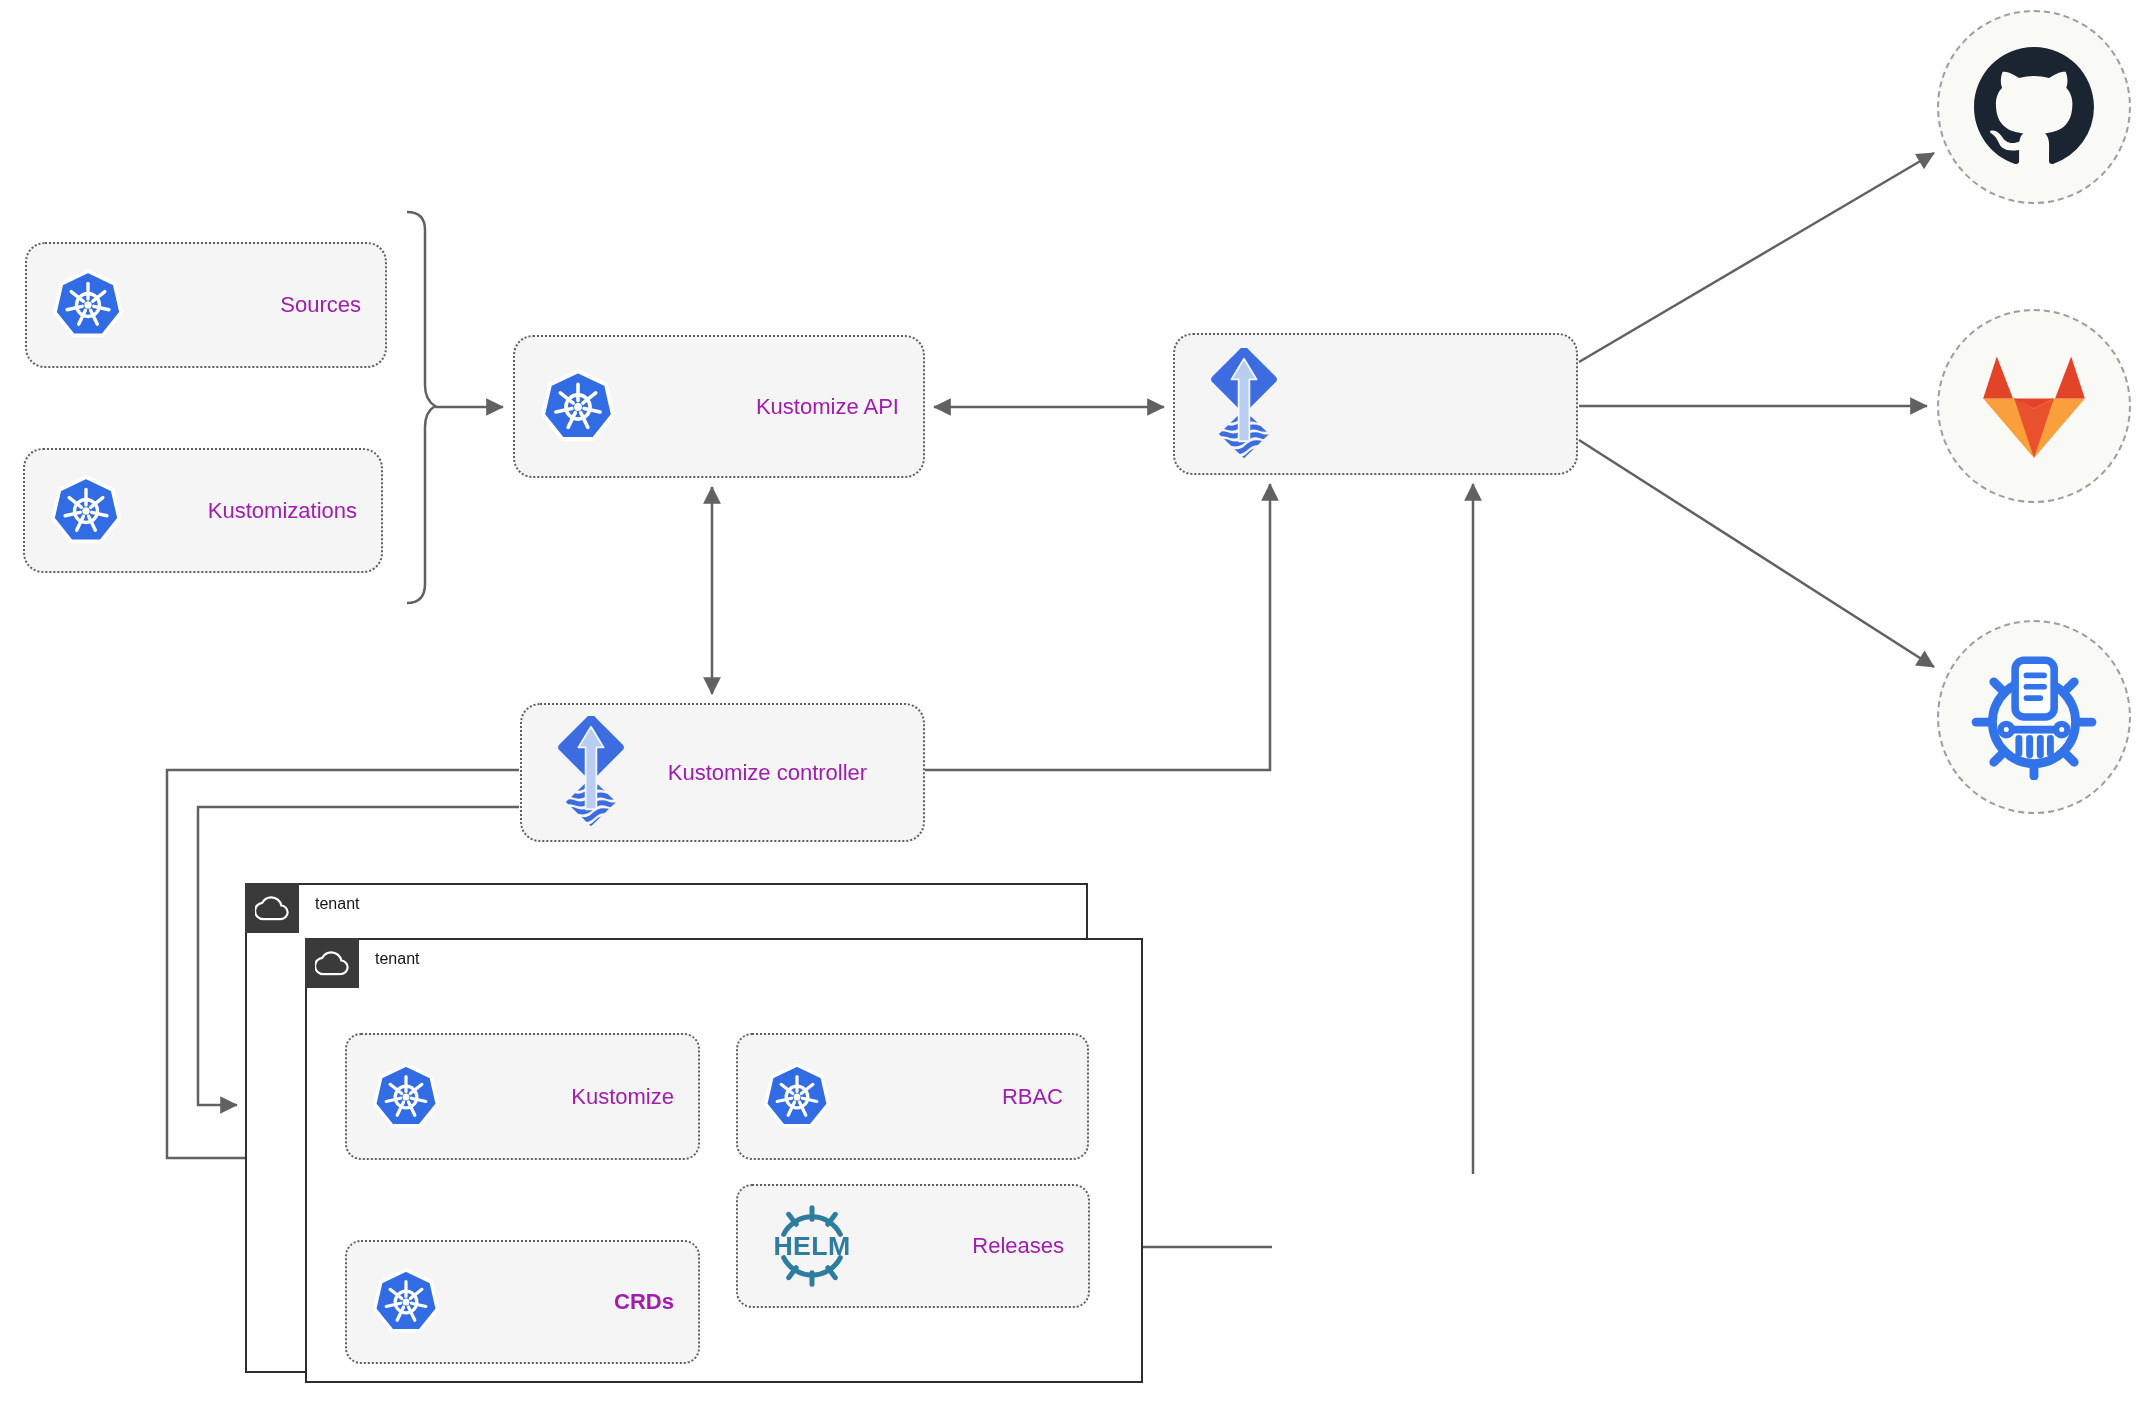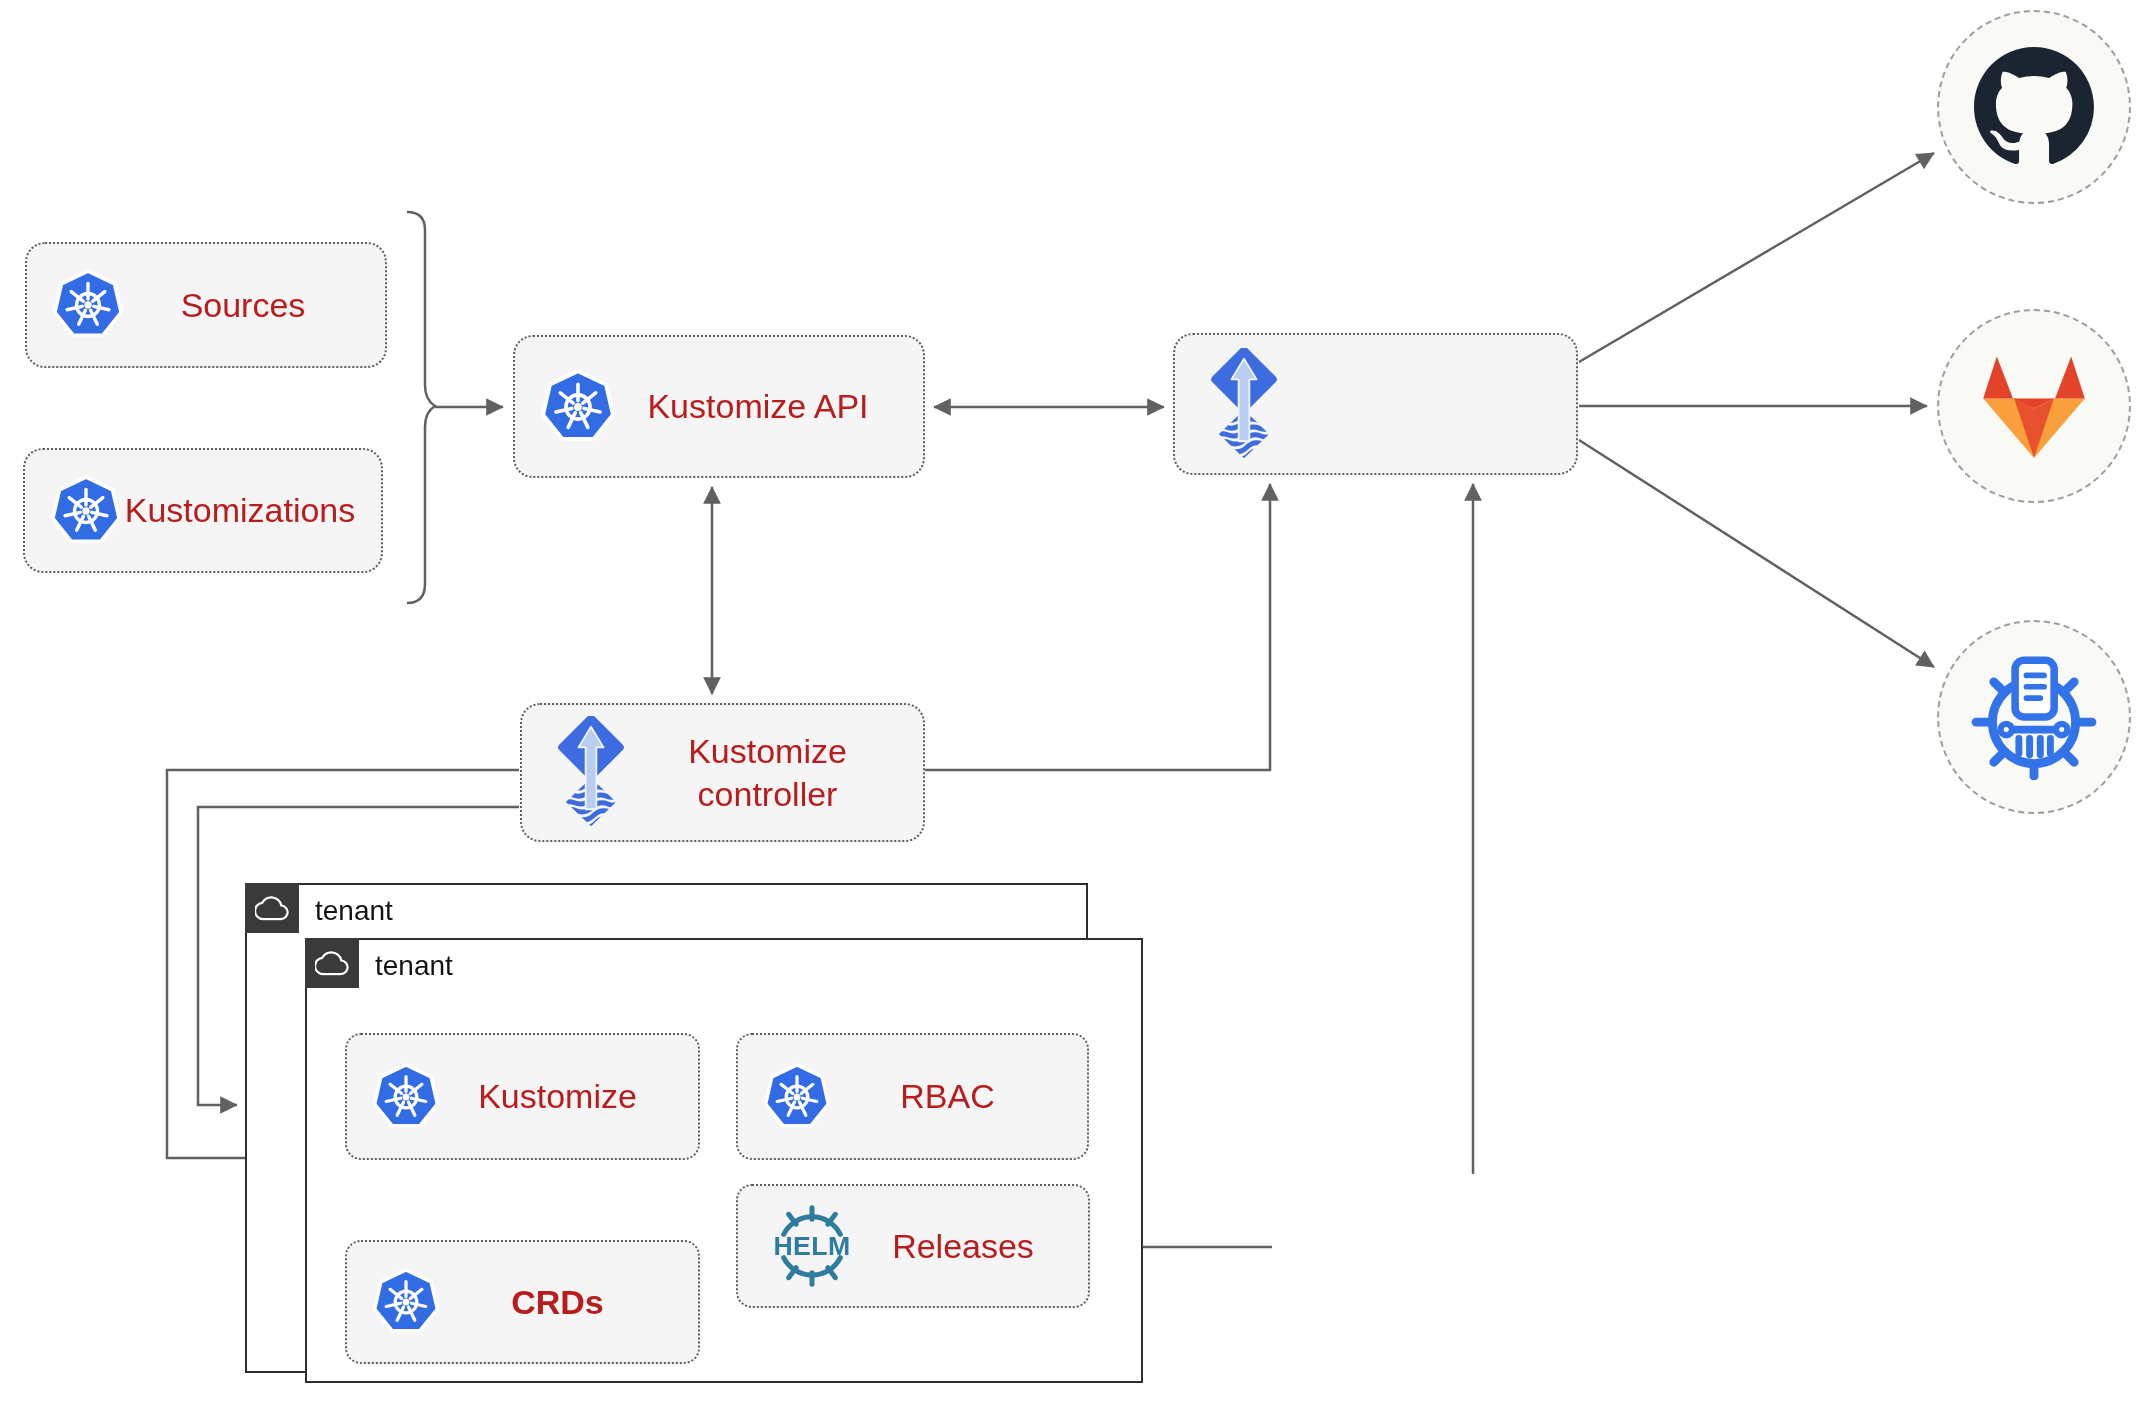--- a/index.html
+++ b/index.html
@@ -5,31 +5,31 @@
   html,body{margin:0;padding:0;background:#ffffff;}
   body{font-family:"Liberation Sans", sans-serif; color:#161616;}
   .canvas{position:relative;width:2144px;height:1407px;background:#fff;overflow:hidden;}
   .wires{position:absolute;left:0;top:0;z-index:0;}
   
   .node{
     position:absolute; box-sizing:border-box;
     background:#f5f5f6; border:2px dotted #5f5f5f; border-radius:20px;
     display:flex; align-items:center; padding:0 24px; z-index:3;
   }
-  .node .node-label{flex:1; text-align:center; font-size:34px; line-height:1.25; color:#b91c1c;}
+  .node .node-label{flex:1; text-align:right; font-size:22px; line-height:1.25; color:#a21caf;}
   .node .node-label.wrap{display:flex;justify-content:center;}
   .node .node-label.wrap span{display:inline-block;max-width:200px;}
   .icon{flex:0 0 auto; display:block;}
   
   .tenant{position:absolute; box-sizing:border-box; background:#ffffff; border:2px solid #2e2e2e;}
   .tenant-back{z-index:1;}
   .tenant-front{z-index:2;}
   .tenant-badge{position:absolute; left:-2px; top:-2px; width:54px; height:50px;
     background:#3a3a3a; display:flex; align-items:center; justify-content:center;}
-  .tenant-label{position:absolute; left:68px; top:10px; font-size:28px; color:#141414;text-align:right;}
+  .tenant-label{position:absolute; left:68px; top:10px; font-size:16px; color:#141414;text-align:right;}
   
   .endpoint{position:absolute; width:194px; height:194px; border-radius:50%;
     background:#f9f9f6; border:2px dashed #9e9e9e; box-sizing:border-box;
     display:flex; align-items:center; justify-content:center; z-index:1;}
   .hidden-defs{position:absolute; width:0; height:0; overflow:hidden;}
   .helm-word{font-family:"Liberation Sans", sans-serif; font-weight:bold;}
 </style>
 </head>
 <body>
 

